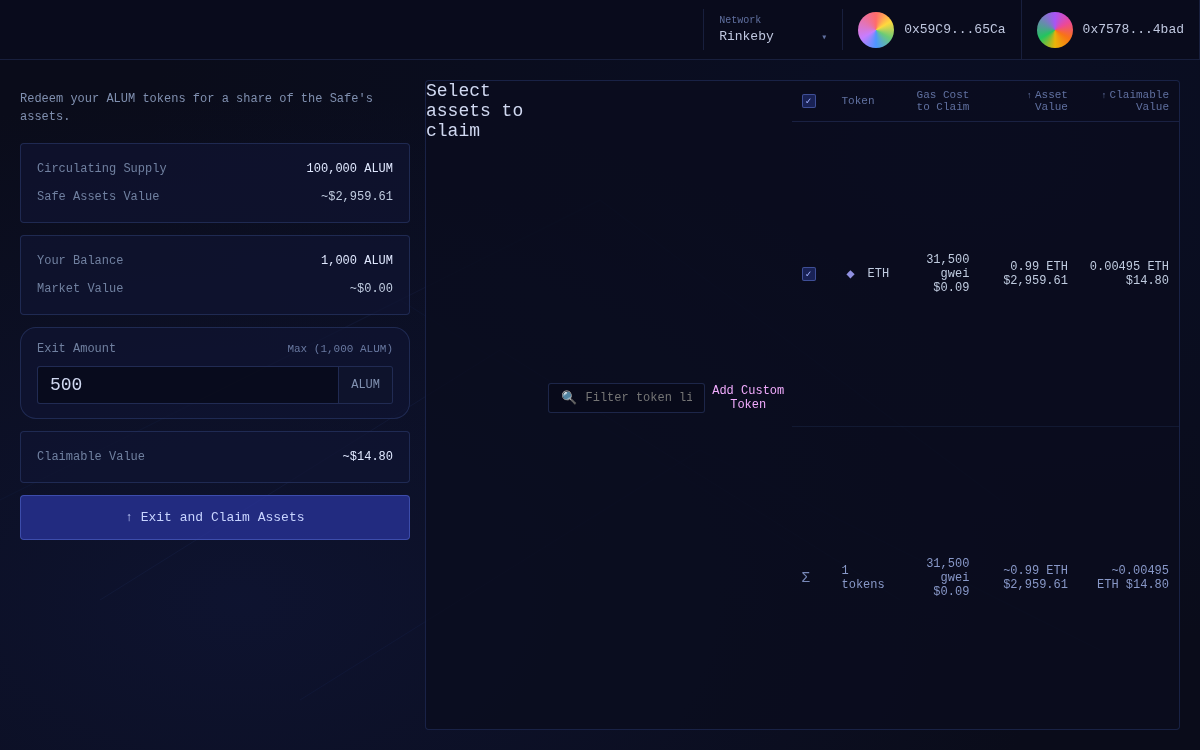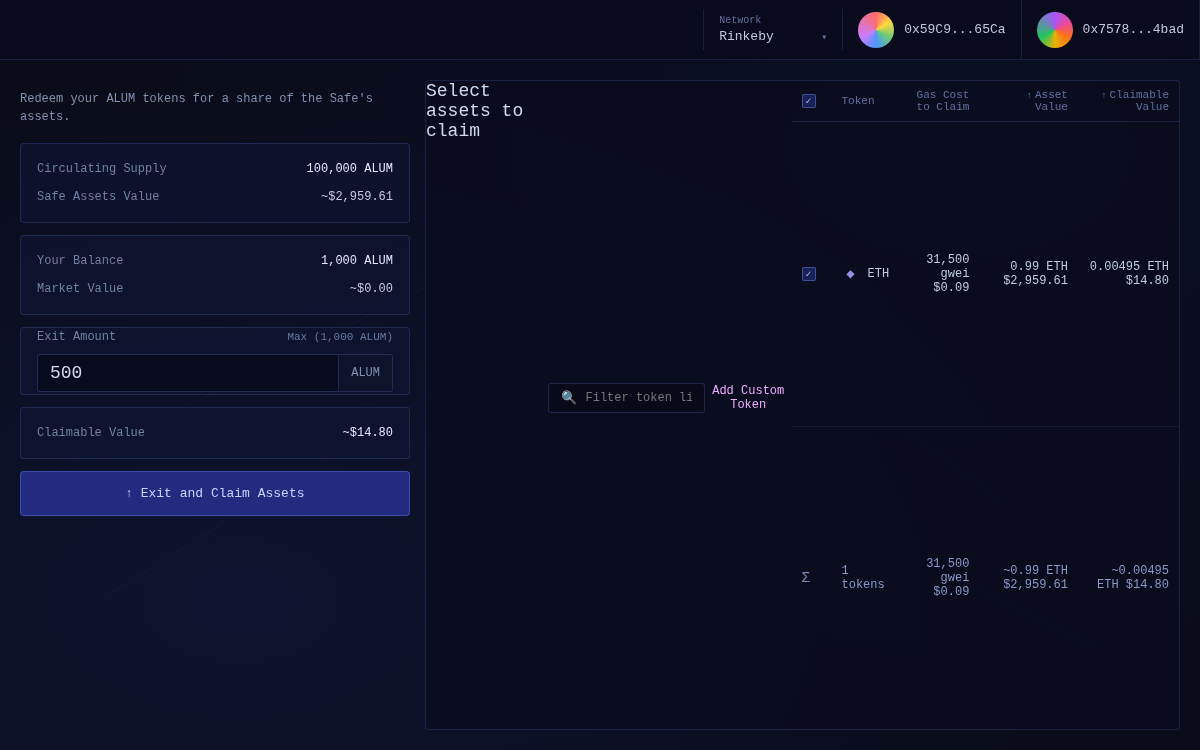--- a/index.html
+++ b/index.html
@@ -196,22 +196,22 @@
       font-weight: 500;
     }
 
     .info-value.highlight {
       color: #e0e8ff;
     }
 
     .exit-amount-section {
       background: rgba(15,20,50,0.7);
       border: 1px solid rgba(50,65,120,0.5);
-      border-radius: 4px;
-      padding: 2px 16px;
+      border-radius: 16px;
+      padding: 14px 16px;
     }
 
     .exit-amount-header {
       display: flex;
       justify-content: space-between;
       align-items: center;
       margin-bottom: 10px;
     }
 
     .exit-amount-label {

